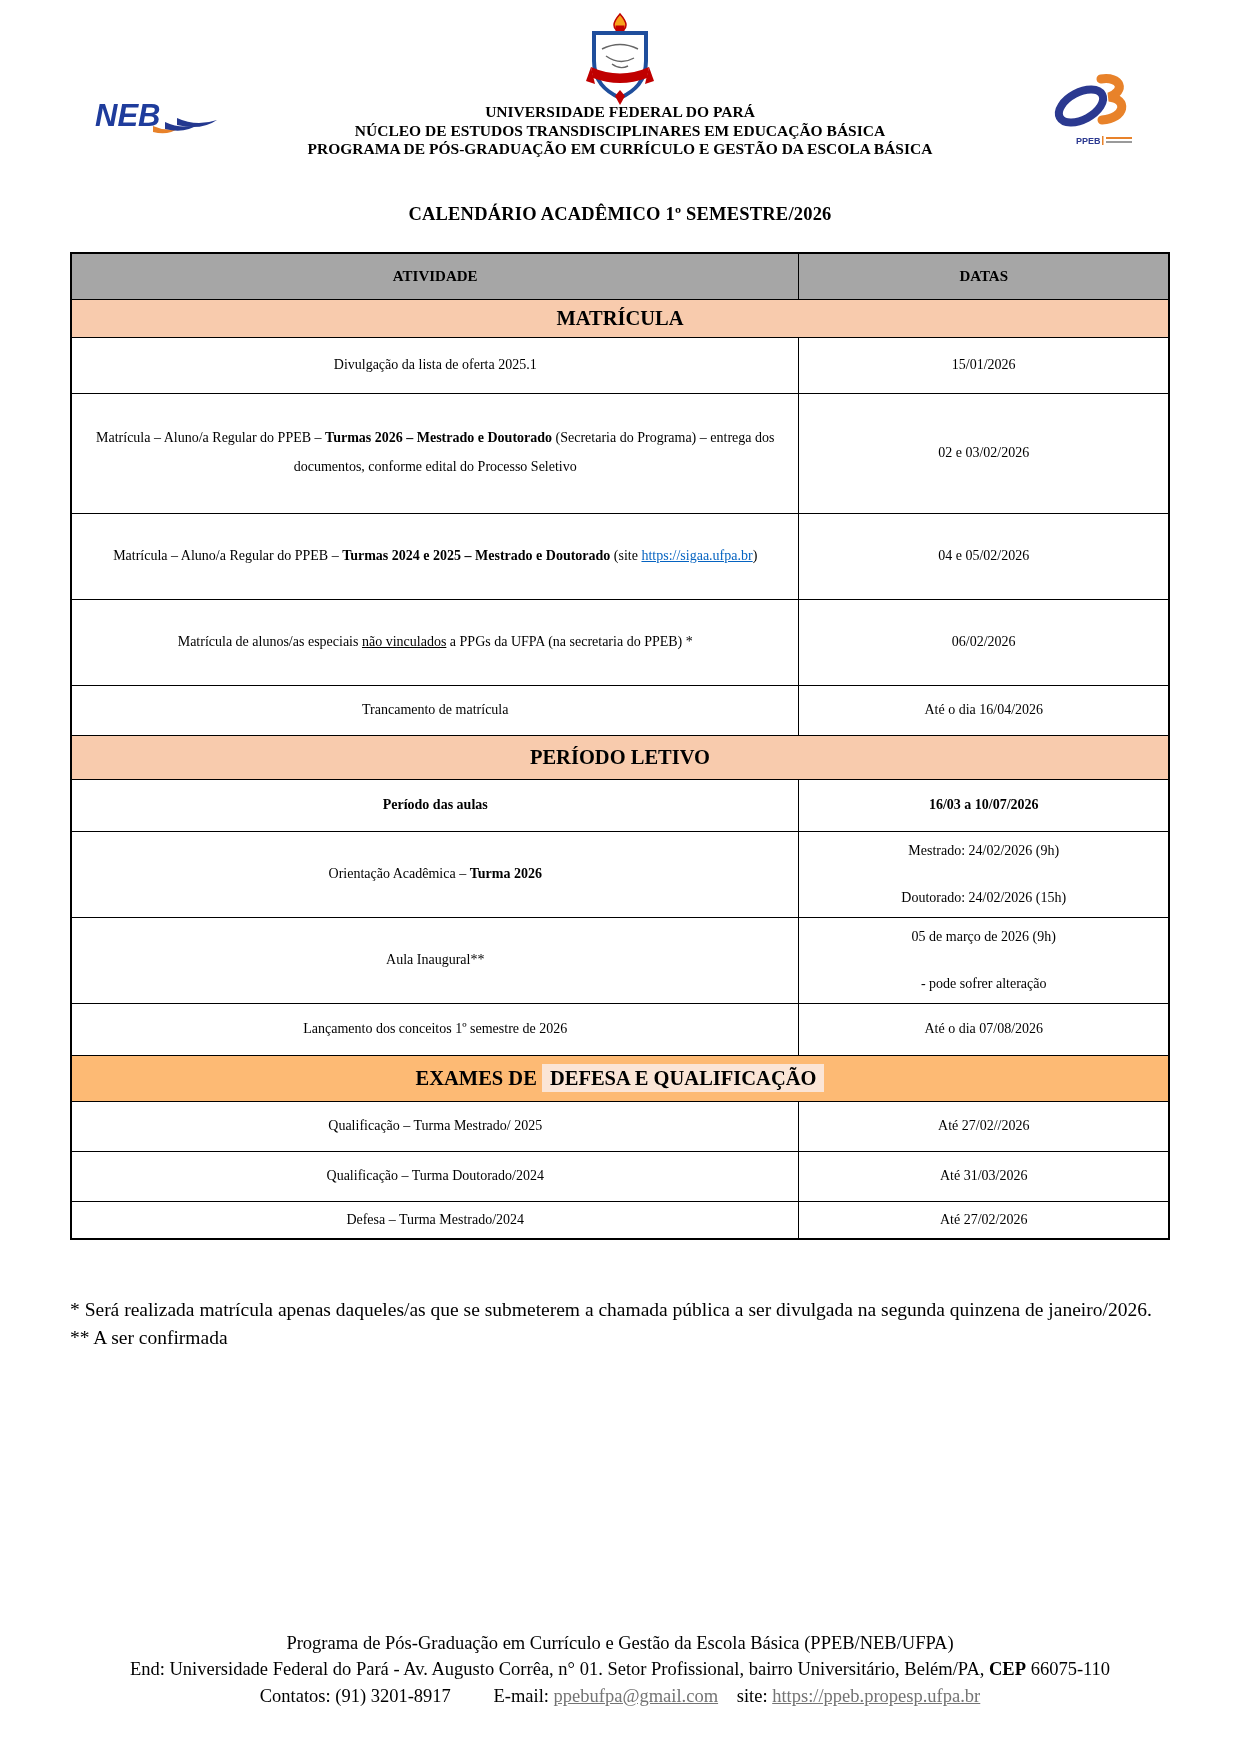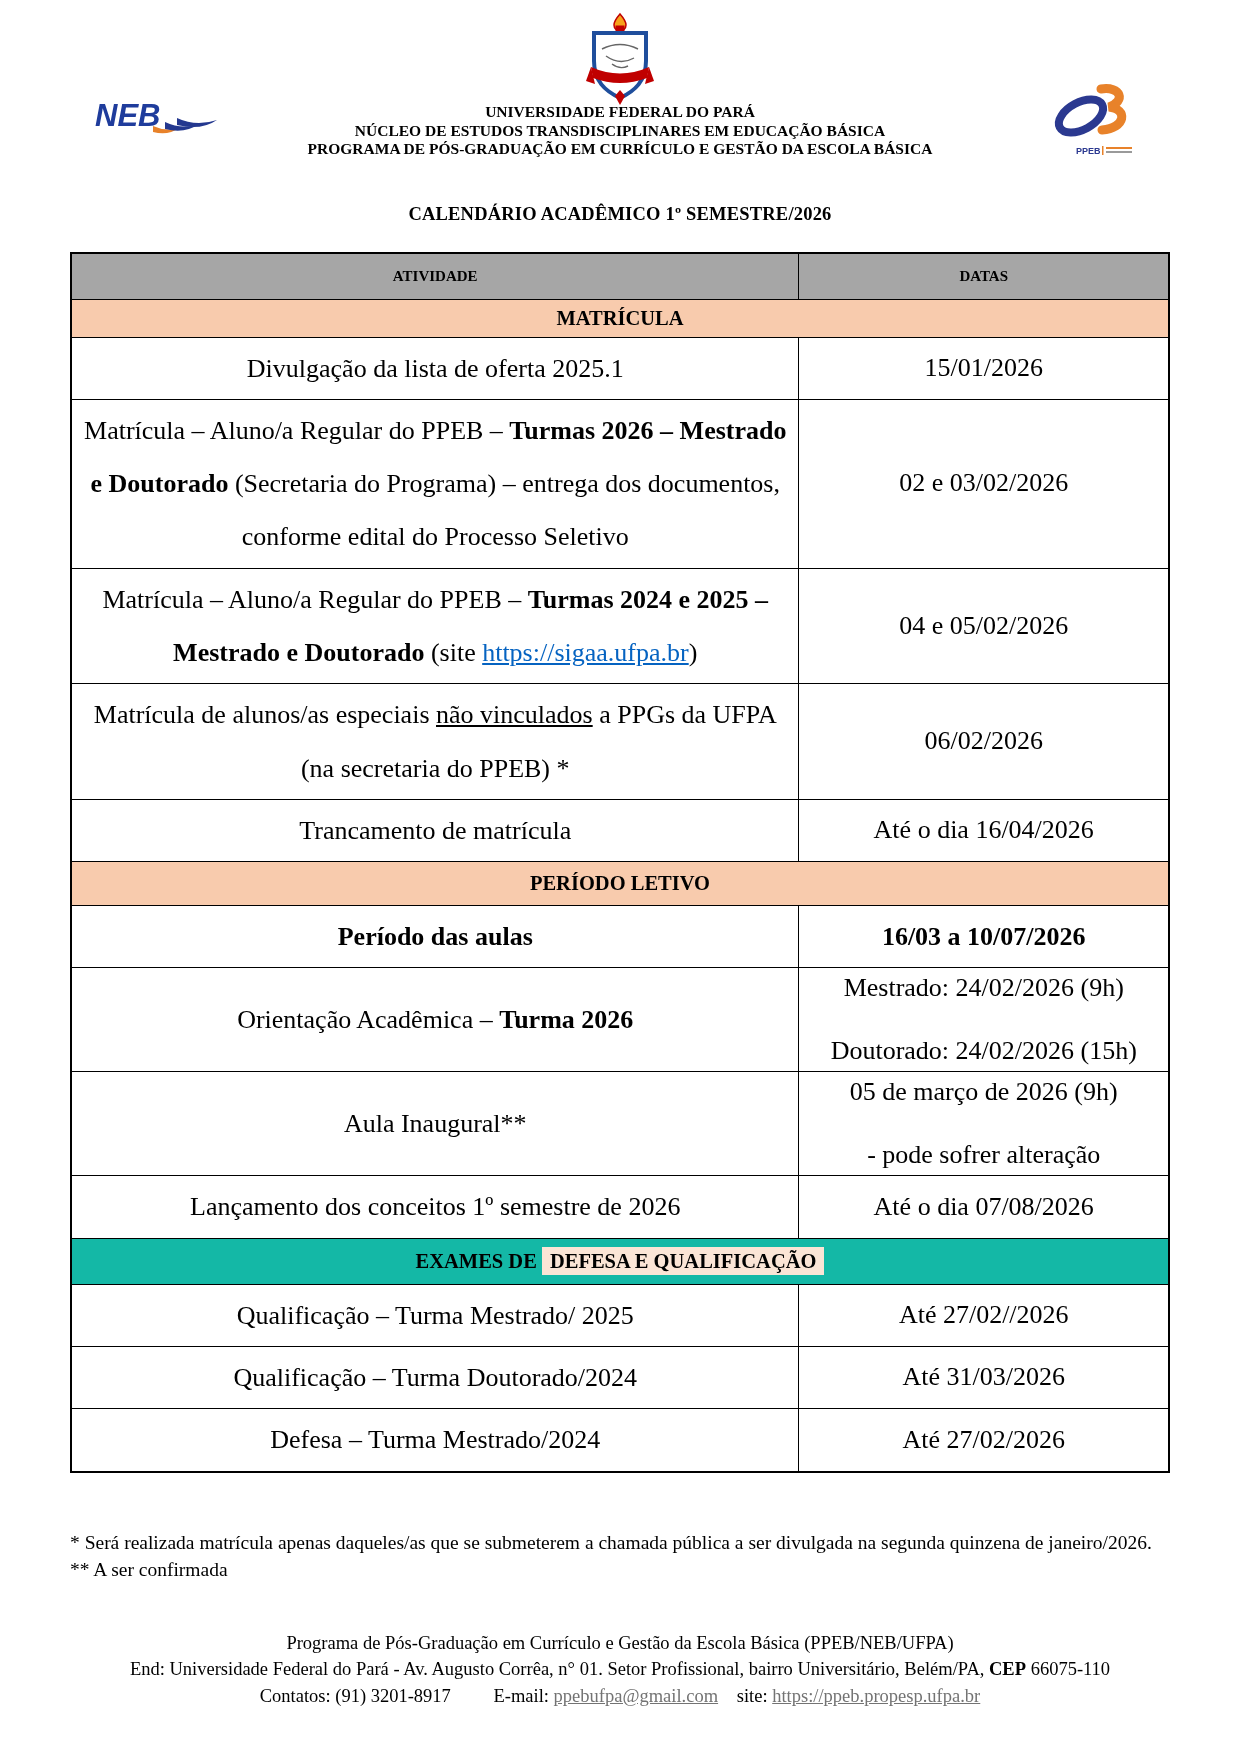--- a/index.html
+++ b/index.html
@@ -9,21 +9,21 @@
     position: relative;
     overflow: hidden;
     font-family: "Liberation Serif", serif;
     color: #000;
   }
 
   
   .header { position: relative; height: 168px; }
   .crest  { position: absolute; left: 50%; top: 12px; transform: translateX(-50%); }
   .neb-logo  { position: absolute; left: 93px;  top: 92px; }
-  .ppeb-logo { position: absolute; left: 1048px; top: 78px; }
+  .ppeb-logo { position: absolute; left: 1048px; top: 68px; }
   .inst-lines {
     position: absolute; top: 103px; left: 0; right: 0;
     text-align: center; font-weight: bold;
     font-size: 15.5px; line-height: 1.2;
   }
 
   
   .doc-title {
     margin-top: 36px;
     text-align: center;
@@ -48,24 +48,24 @@
     font-size: 15px;
     text-align: center;
     height: 46px;
   }
   td.band {
     font-weight: bold;
     font-size: 20.5px;
     text-align: center;
   }
   .band-light { background: #F8CBAD; }
-  .band-dark  { background: #14b8a6; }
+  .band-dark  { background: #fdba74; }
   .hl { background: #FBE5D6; padding: 3px 8px; }
 
-  td.cell { font-size: 26px; text-align: center; padding: 4px 8px; }
+  td.cell { font-size: 14px; text-align: center; padding: 4px 8px; }
   .act-text { line-height: 2.05; }
   .dates-wrap { display: flex; flex-direction: column; align-items: center; gap: 30px; }
   .date-line { line-height: 1.25; }
 
   .b { font-weight: bold; }
   .u { text-decoration: underline; }
   a.lnk { color: #0563C1; text-decoration: underline; cursor: pointer; }
 
   
   .footnotes {

